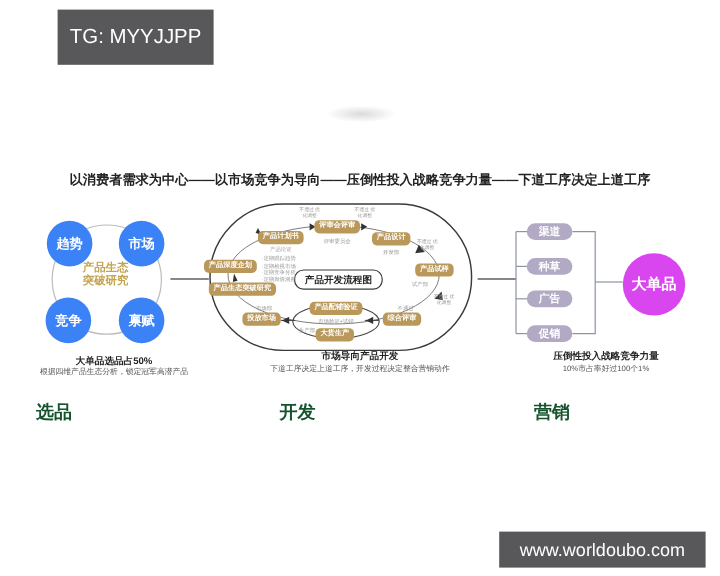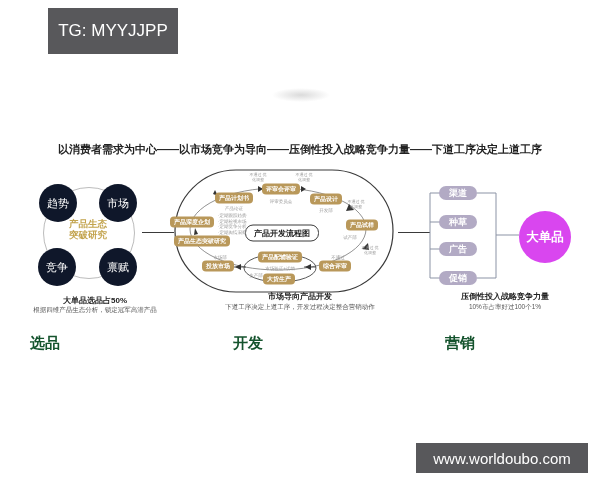--- a/index.html
+++ b/index.html
@@ -4,22 +4,22 @@
 <style>
   html,body{margin:0;padding:0;background:#fff;}
   .canvas{position:relative;width:600px;height:480px;background:#ffffff;overflow:hidden;
           font-family:"Liberation Sans","DejaVu Sans",sans-serif;}
   .abs{position:absolute;}
   .dark-box{background:#58585b;color:#fff;display:flex;align-items:center;justify-content:center;}
   .main-title{width:600px;text-align:center;font-size:11px;font-weight:bold;color:#222;}
   
   .big-circle{border:1px solid #bcbcbc;border-radius:50%;background:#fff;}
   .cluster-center{text-align:center;font-size:9.5px;font-weight:bold;color:#c3a44e;line-height:11px;}
-  .factor-circle{width:38px;height:38px;border-radius:50%;background:#0f172a;color:#fff;
-                 font-size:11px;font-weight:normal;display:flex;align-items:center;justify-content:center;}
+  .factor-circle{width:38px;height:38px;border-radius:50%;background:#3b82f6;color:#fff;
+                 font-size:11px;font-weight:bold;display:flex;align-items:center;justify-content:center;}
   
   .gold-box{background:#b9985a;color:#fff;font-size:6px;font-weight:bold;line-height:7px;
             padding:2px 4px;border-radius:4px;white-space:nowrap;transform:translate(-50%,-50%);}
   .flow-pill{border:1px solid #3a3a3a;border-radius:8px;background:#fff;color:#222;
              font-size:8px;font-weight:bold;padding:2px 8px;white-space:nowrap;transform:translate(-50%,-50%);}
   .tiny{font-size:4.5px;color:#999;line-height:5px;transform:translate(-50%,-50%);text-align:center;white-space:nowrap;}
   .tiny-wrap{font-size:4px;color:#999;line-height:4.5px;width:18px;transform:translate(-50%,-50%);
              text-align:center;white-space:normal;}
   .bullets{font-size:4.5px;color:#999;line-height:5.5px;text-align:left;}
   

